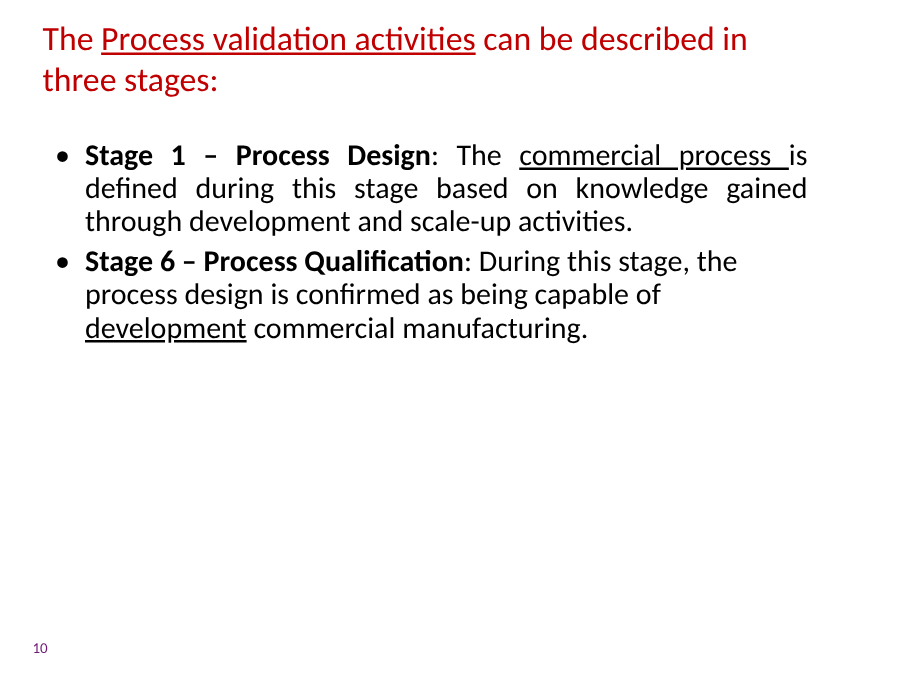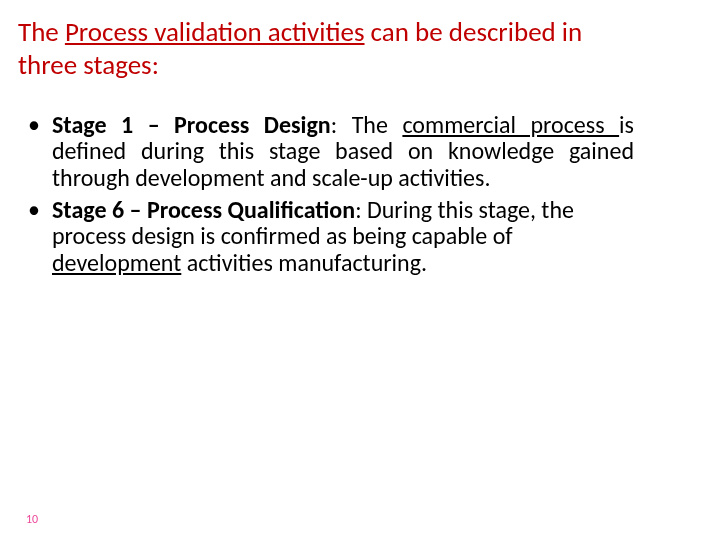--- a/index.html
+++ b/index.html
@@ -8,70 +8,70 @@
     width: 720px;
     height: 540px;
     background: #ffffff;
     font-family: Calibri, Arial, sans-serif;
     color: #000000;
   }
   .slide {
     box-sizing: border-box;
     width: 688px;
     height: 540px;
-    padding: 16px 42px 22px 18px;
+    padding: 16px 42px 22px 34px;
     position: relative;
   }
   .title {
     color: #c00000;
     font-size: 27px;
     line-height: 1.22;
     margin: 0 0 30px 0;
     font-weight: 400;
   }
   .title .u { text-decoration: underline; }
   ul.body {
     list-style: none;
     padding: 0 0 0 34px;
     margin: 0;
   }
   ul.body > li {
     position: relative;
     font-size: 24px;
     line-height: 1.10;
-    margin: 0 12px 6px 0;
+    margin: 0 0 6px 0;
     font-weight: 400;
   }
   ul.body > li.just { text-align: justify; }
   ul.body > li::before {
     content: "•";
     position: absolute;
     left: -24px;
     top: 0;
   }
   .pagenum {
     position: absolute;
     left: 26px;
     bottom: 14px;
     font-size: 12px;
-    color: #ec4899;
+    color: #701a75;
   }
 </style>
 </head>
 <body>
 
 <div class="slide">
 
   <p class="title">
     <span>The </span><span class="u">Process validation activities</span><span> can be described in three stages:</span>
   </p>
 
   <ul class="body">
     <li class="just">
       <b>Stage 1 – Process Design</b><span>: The </span><u>commercial process </u><span>is defined during this stage based on knowledge gained through development and scale-up activities.</span>
     </li>
     <li>
-      <b>Stage 6 – Process Qualification</b><span>: During this stage, the process design is confirmed as being capable of </span><u>development</u><span> activities manufacturing.</span>
+      <b>Stage 6 – Process Qualification</b><span>: During this stage, the process design is confirmed as being capable of </span><u>development</u><span> commercial manufacturing.</span>
     </li>
   </ul>
 
   <div class="pagenum">10</div>
 </div>
 
 </body></html>

